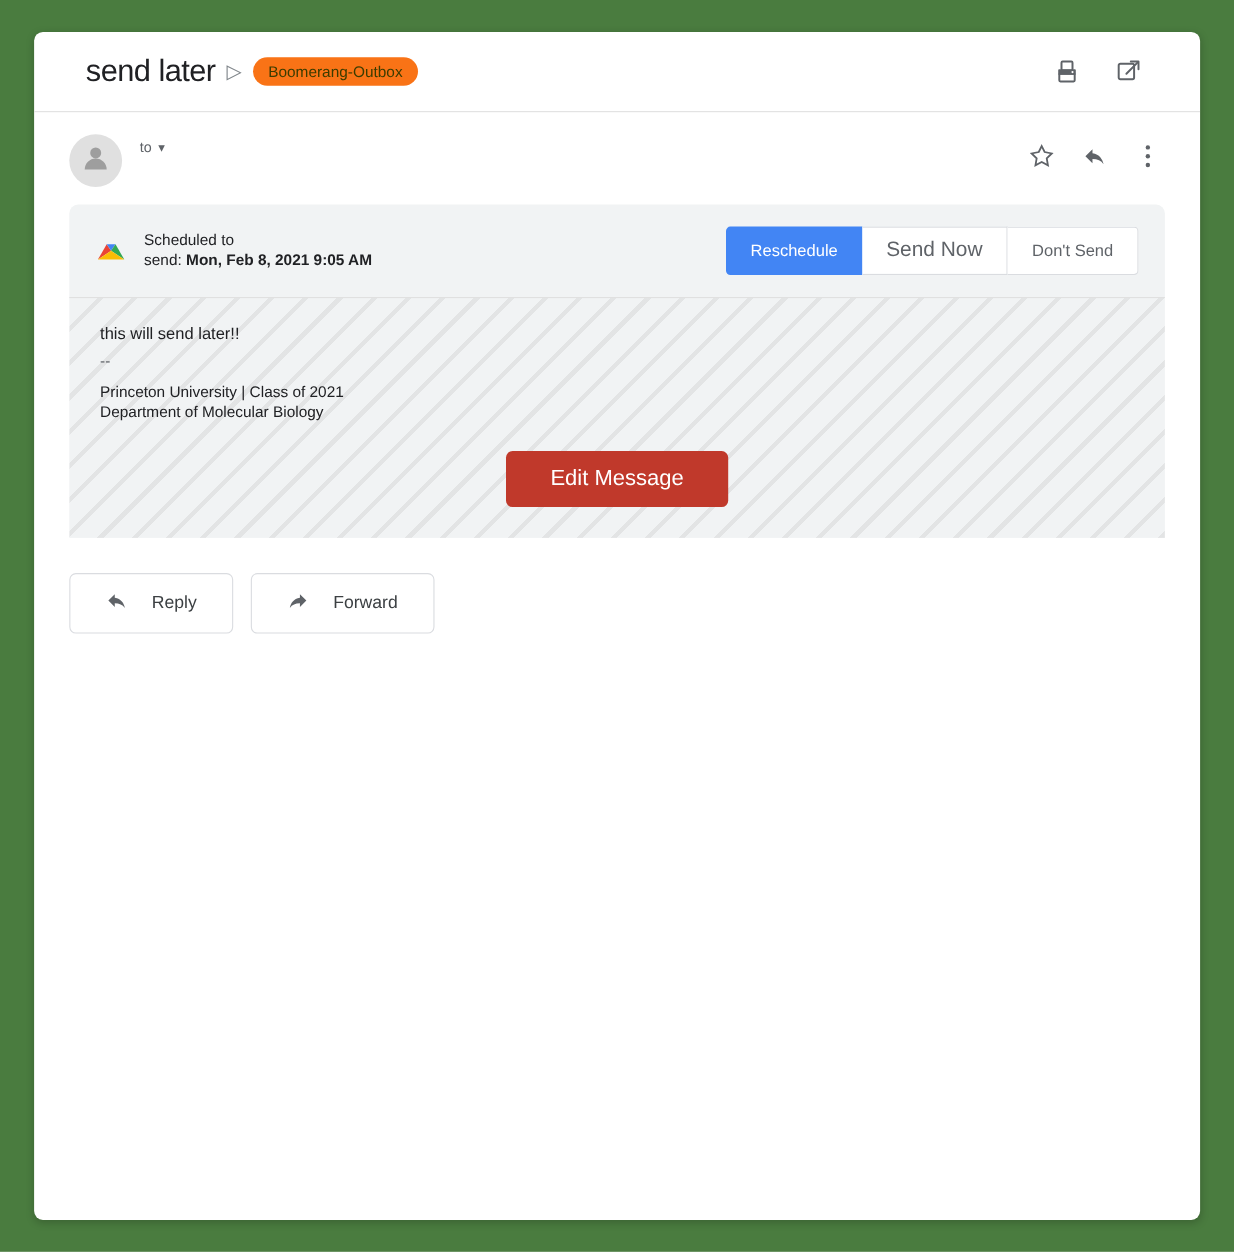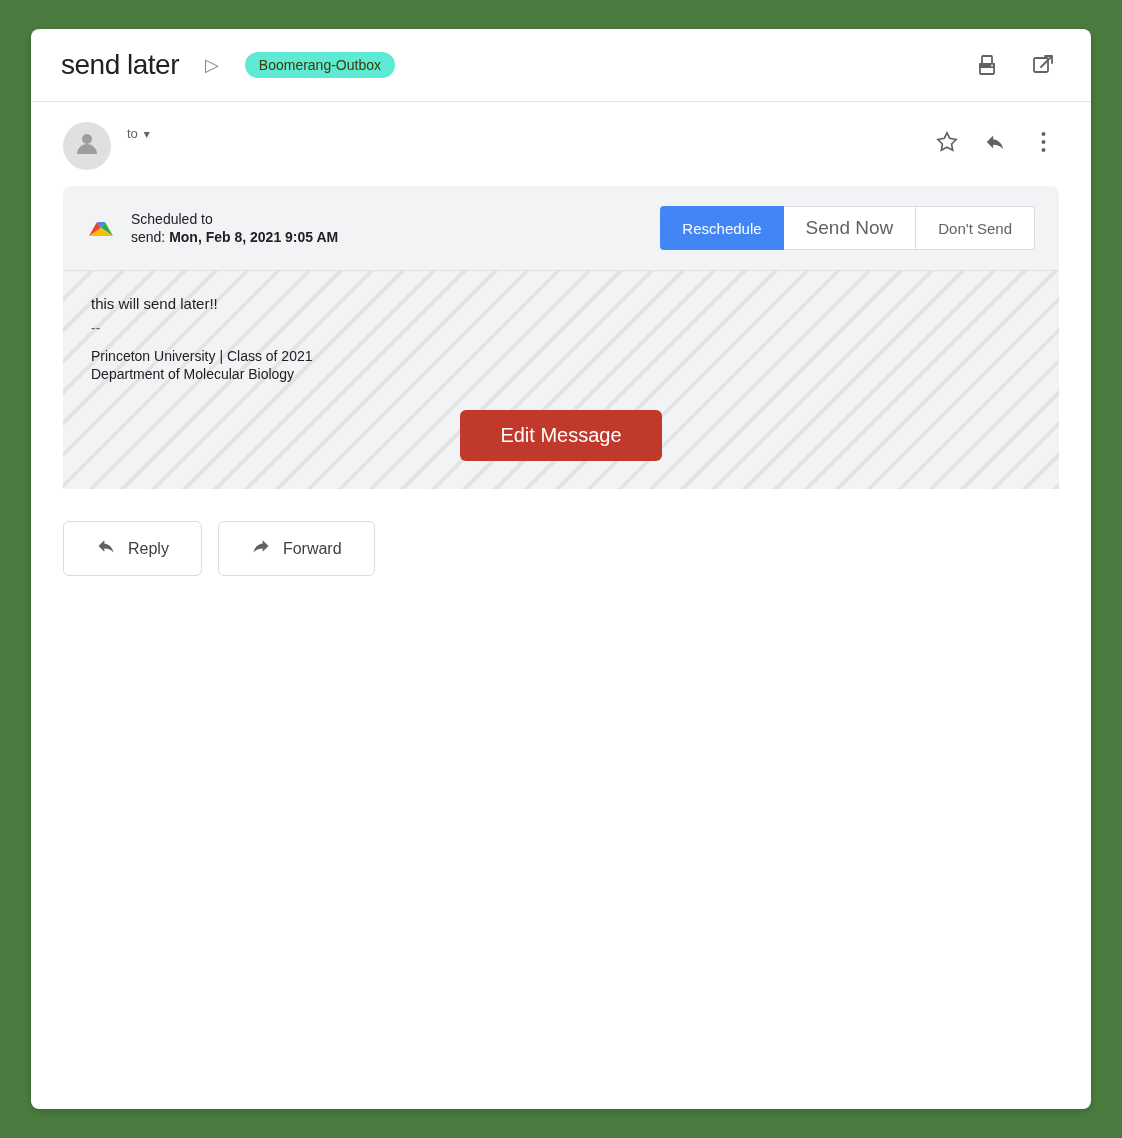--- a/index.html
+++ b/index.html
@@ -20,40 +20,40 @@
       border-radius: 8px;
       box-shadow: 0 2px 8px rgba(0,0,0,0.2);
       overflow: hidden;
       position: relative;
     }
 
     
     .top-bar {
       display: flex;
       align-items: center;
-      padding: 18px 30px;
+      padding: 18px 47px;
       border-bottom: 1px solid #e0e0e0;
-      gap: 24px;
+      gap: 8px;
     }
 
     .title-text {
       font-size: 28px;
       font-weight: 400;
       color: #202124;
       letter-spacing: -0.5px;
     }
 
     .breadcrumb-arrow {
       color: #80868b;
       font-size: 18px;
       margin: 0 2px;
     }
 
     .tag-label {
-      background: #5eead4;
+      background: #f97316;
       color: #3c3c00;
       font-size: 14px;
       padding: 5px 14px;
       border-radius: 14px;
       font-weight: 500;
     }
 
     .top-bar-spacer { flex: 1; }
 
     .top-bar-icons {
@@ -290,21 +290,21 @@
     
     .email-actions {
       display: flex;
       gap: 16px;
       padding: 32px 32px 40px 32px;
     }
 
     .btn-reply, .btn-forward {
       display: flex;
       align-items: center;
-      gap: 12px;
+      gap: 22px;
       padding: 14px 32px;
       border: 1px solid #dadce0;
       border-radius: 6px;
       background: #fff;
       font-size: 16px;
       color: #3c4043;
       cursor: pointer;
       font-weight: 400;
     }
 

